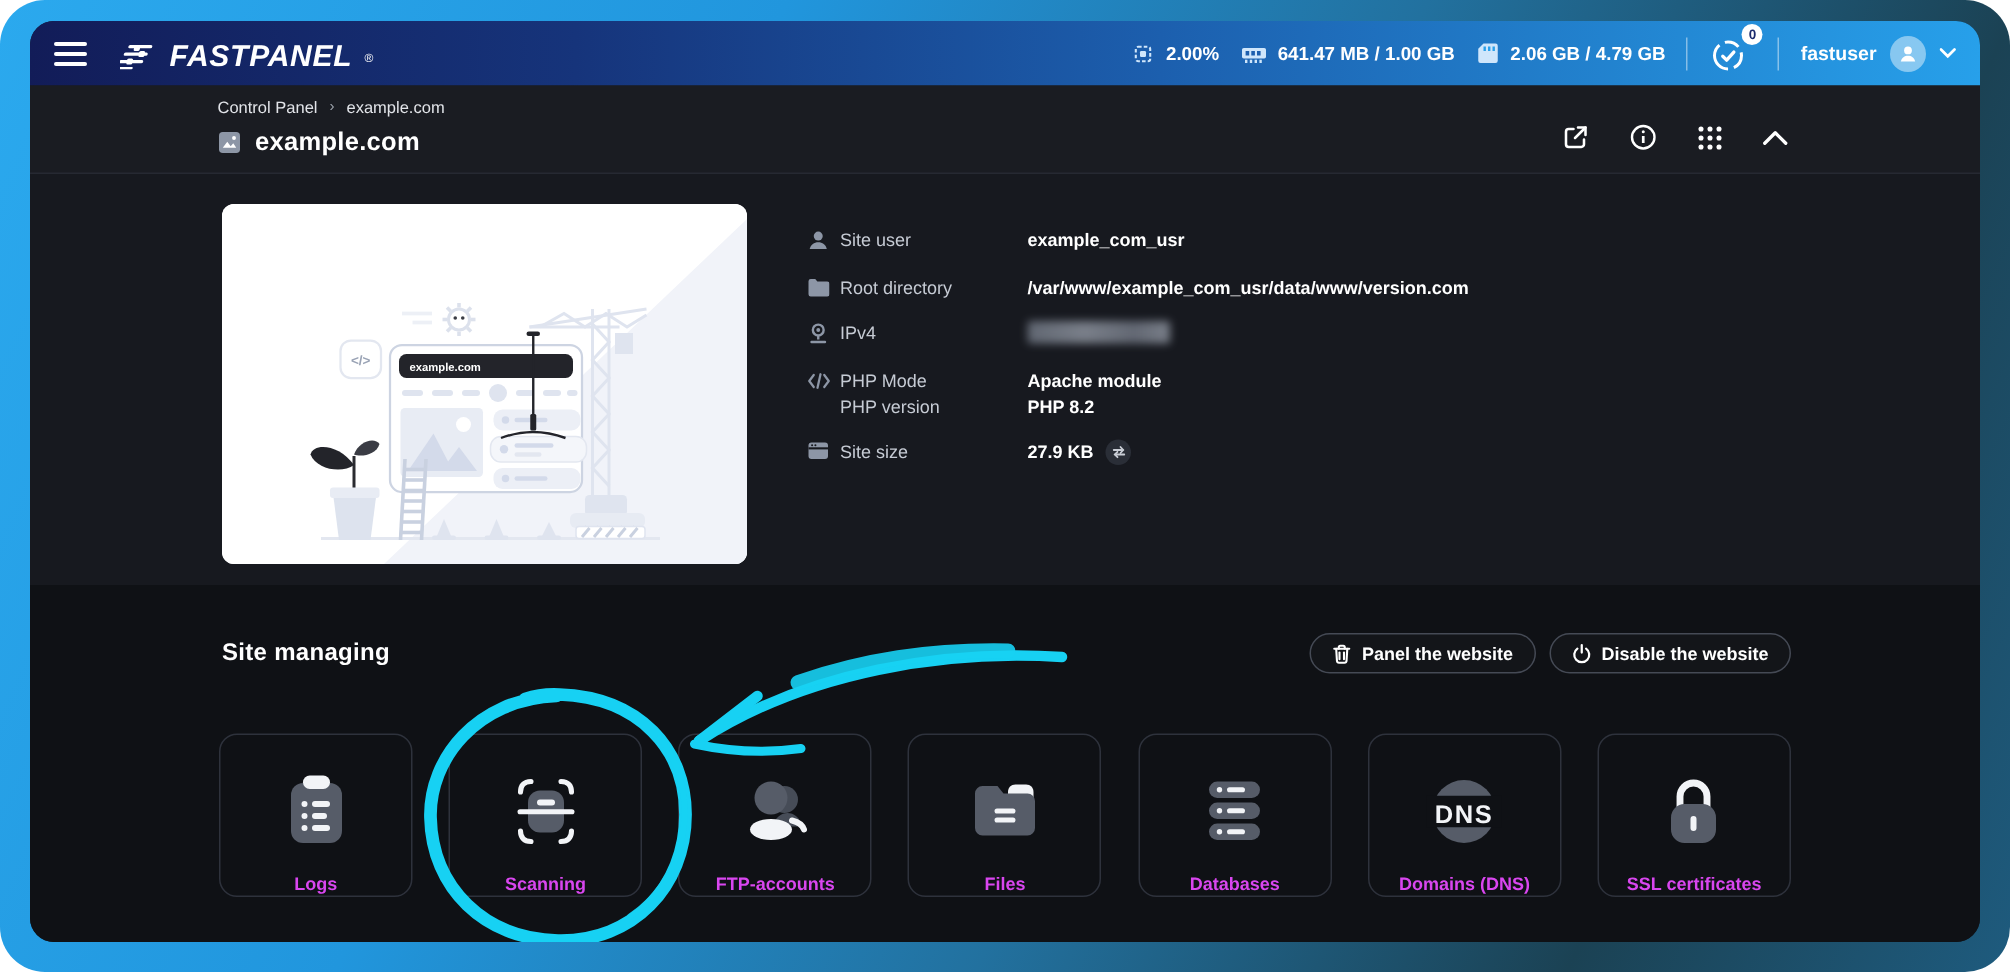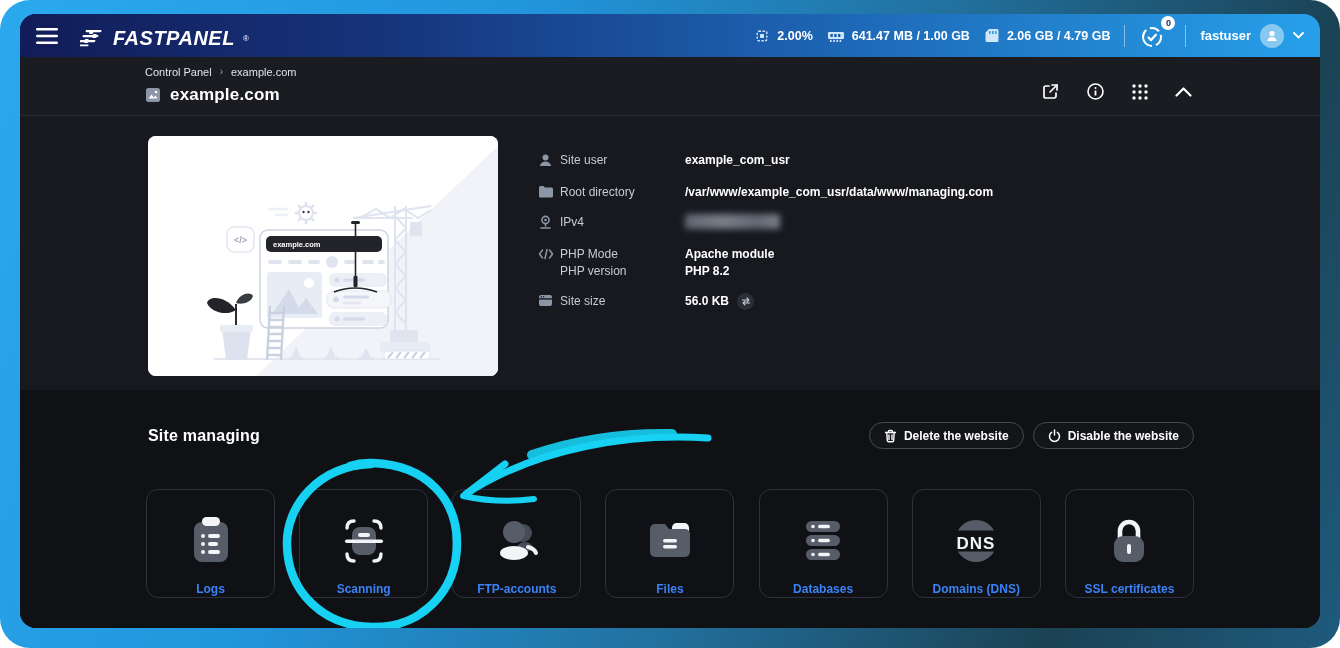--- a/index.html
+++ b/index.html
@@ -78,21 +78,21 @@
     border:1px solid #454A55; border-radius:15px; background:rgba(255,255,255,.02);
     color:#fff; font-size:12px; font-weight:bold; cursor:pointer; font-family:inherit;
   }
   .cards{ display:flex; justify-content:space-between; gap:24px; margin-top:40px; }
   .card{
     width:129px; height:109px; border:1px solid #2E323C; border-radius:12px;
     background:transparent; cursor:pointer; display:flex; flex-direction:column; align-items:center;
     padding-top:24px; font-family:inherit;
   }
   .card .card-icon{ height:54px; display:flex; align-items:center; justify-content:center; }
-  .card .card-label{ margin-top:14px; color:#3b82f6; font-size:12px; font-weight:bold; }
+  .card .card-label{ margin-top:14px; color:#d946ef; font-size:12px; font-weight:bold; }
   
   .annotation{ position:absolute; left:0; top:0; width:1300px; height:614px; pointer-events:none; }
 </style>
 </head>
 <body>
 
 <div class="frame">
   <div class="window">
 
     <header class="topbar">
@@ -361,21 +361,21 @@
                 <path d="M1.8 13c.7-3 2.9-4.5 5.7-4.5S12.5 10 13.2 13z" fill="#8D96A6"></path>
               </svg></span>
           <span class="info-label">Site user</span>
           <span class="info-value">example_com_usr</span>
         </div>
         <div class="info-row">
           <span class="ic"><svg width="15" height="13" viewBox="0 0 15 13">
                 <path d="M1 2.5A1.5 1.5 0 0 1 2.5 1h3l1.4 1.6h6.6A1.5 1.5 0 0 1 15 4.1v7A1.5 1.5 0 0 1 13.5 12.6h-11A1.5 1.5 0 0 1 1 11.1z" fill="#8D96A6"></path>
               </svg></span>
           <span class="info-label">Root directory</span>
-          <span class="info-value">/var/www/example_com_usr/data/www/managing.com</span>
+          <span class="info-value">/var/www/example_com_usr/data/www/version.com</span>
         </div>
         <div class="info-row">
           <span class="ic"><svg width="15" height="15" viewBox="0 0 15 15">
                 <circle cx="7.5" cy="5" r="3.6" fill="none" stroke="#8D96A6" stroke-width="1.6"></circle>
                 <circle cx="7.5" cy="5" r="1.3" fill="#8D96A6"></circle>
                 <line x1="7.5" y1="8.6" x2="7.5" y2="11.4" stroke="#8D96A6" stroke-width="1.6"></line>
                 <line x1="3" y1="13" x2="12" y2="13" stroke="#8D96A6" stroke-width="1.6" stroke-linecap="round"></line>
               </svg></span>
           <span class="info-label">IPv4</span>
           <span class="info-value">
@@ -399,21 +399,21 @@
         </div>
         <div class="info-row">
           <span class="ic"><svg width="15" height="13" viewBox="0 0 15 13">
                 <rect x="1" y="1" width="13" height="11" rx="2" fill="#8D96A6"></rect>
                 <rect x="1" y="4.2" width="13" height="1.4" fill="#17191F"></rect>
                 <circle cx="3.4" cy="2.8" r="0.7" fill="#17191F"></circle>
                 <circle cx="5.6" cy="2.8" r="0.7" fill="#17191F"></circle>
               </svg></span>
           <span class="info-label">Site size</span>
           <span class="info-value">
-            <span>56.0 KB</span>
+            <span>27.9 KB</span>
             <button class="chip-btn">
               <svg width="10" height="9" viewBox="0 0 10 9" fill="none" stroke="#C9CDD5" stroke-width="1.2" stroke-linecap="round">
                   <path d="M1.5 3h6"></path>
                   <path d="M6 1l1.8 2L6 5"></path>
                   <path d="M8.5 6h-6"></path>
                   <path d="M4 4.2L2.2 6 4 7.8"></path>
                 </svg>
             </button>
           </span>
         </div>
@@ -425,21 +425,21 @@
         <h2>Site managing</h2>
         <div class="mbtns">
           <button class="pill">
             <svg width="13" height="14" viewBox="0 0 13 14" fill="none" stroke="#fff" stroke-width="1.4" stroke-linecap="round">
                 <path d="M1.5 3.5h10"></path>
                 <path d="M4.5 3.5v-1a1 1 0 0 1 1-1h2a1 1 0 0 1 1 1v1"></path>
                 <path d="M2.8 3.5l.5 8a1.4 1.4 0 0 0 1.4 1.3h3.6a1.4 1.4 0 0 0 1.4-1.3l.5-8"></path>
                 <line x1="5" y1="6" x2="5" y2="10.5"></line>
                 <line x1="8" y1="6" x2="8" y2="10.5"></line>
               </svg>
-            <span>Delete the website</span>
+            <span>Panel the website</span>
           </button>
           <button class="pill">
             <svg width="13" height="14" viewBox="0 0 13 14" fill="none" stroke="#fff" stroke-width="1.5" stroke-linecap="round">
                 <path d="M3.6 3.4a5 5 0 1 0 5.8 0"></path>
                 <line x1="6.5" y1="1" x2="6.5" y2="6"></line>
               </svg>
             <span>Disable the website</span>
           </button>
         </div>
       </div>

